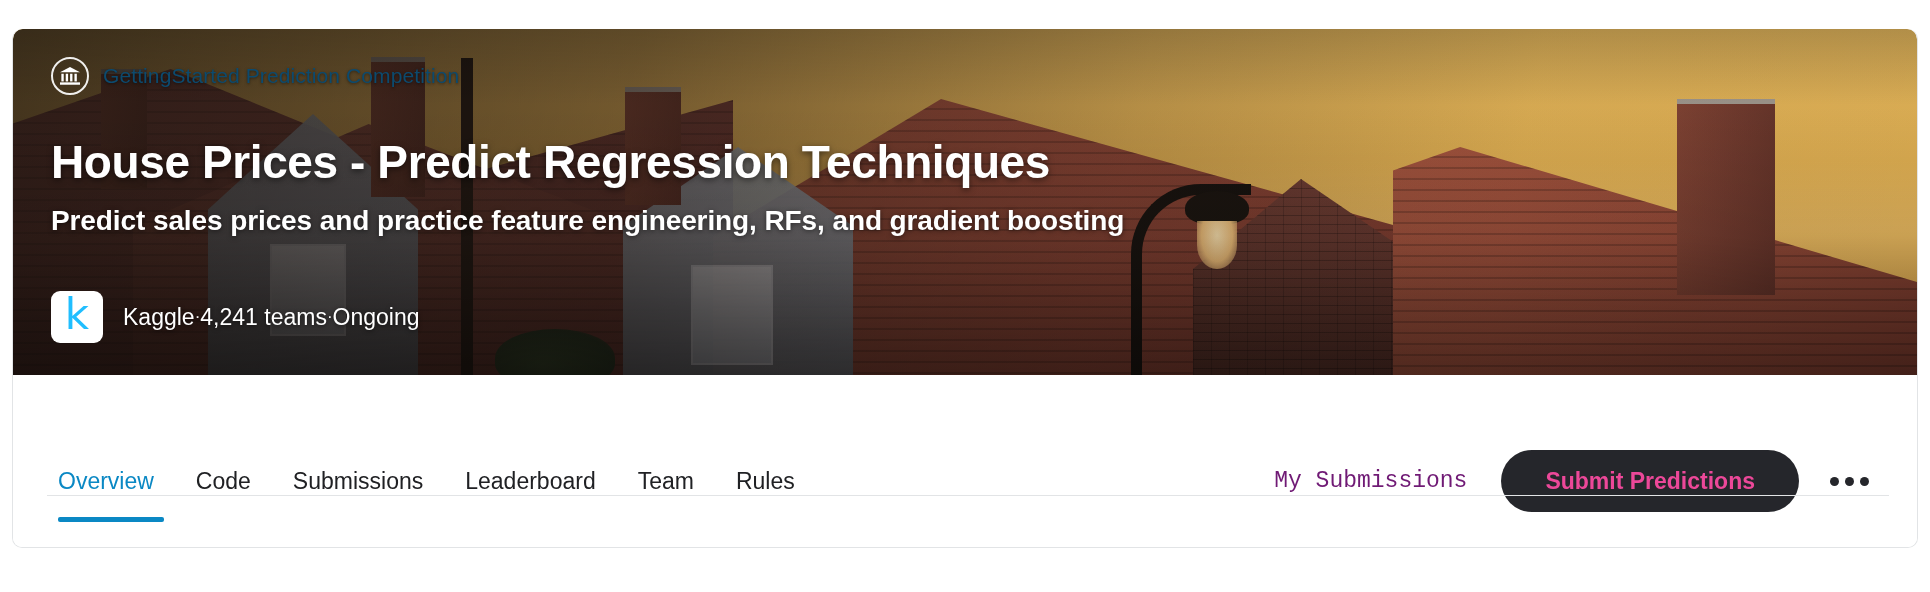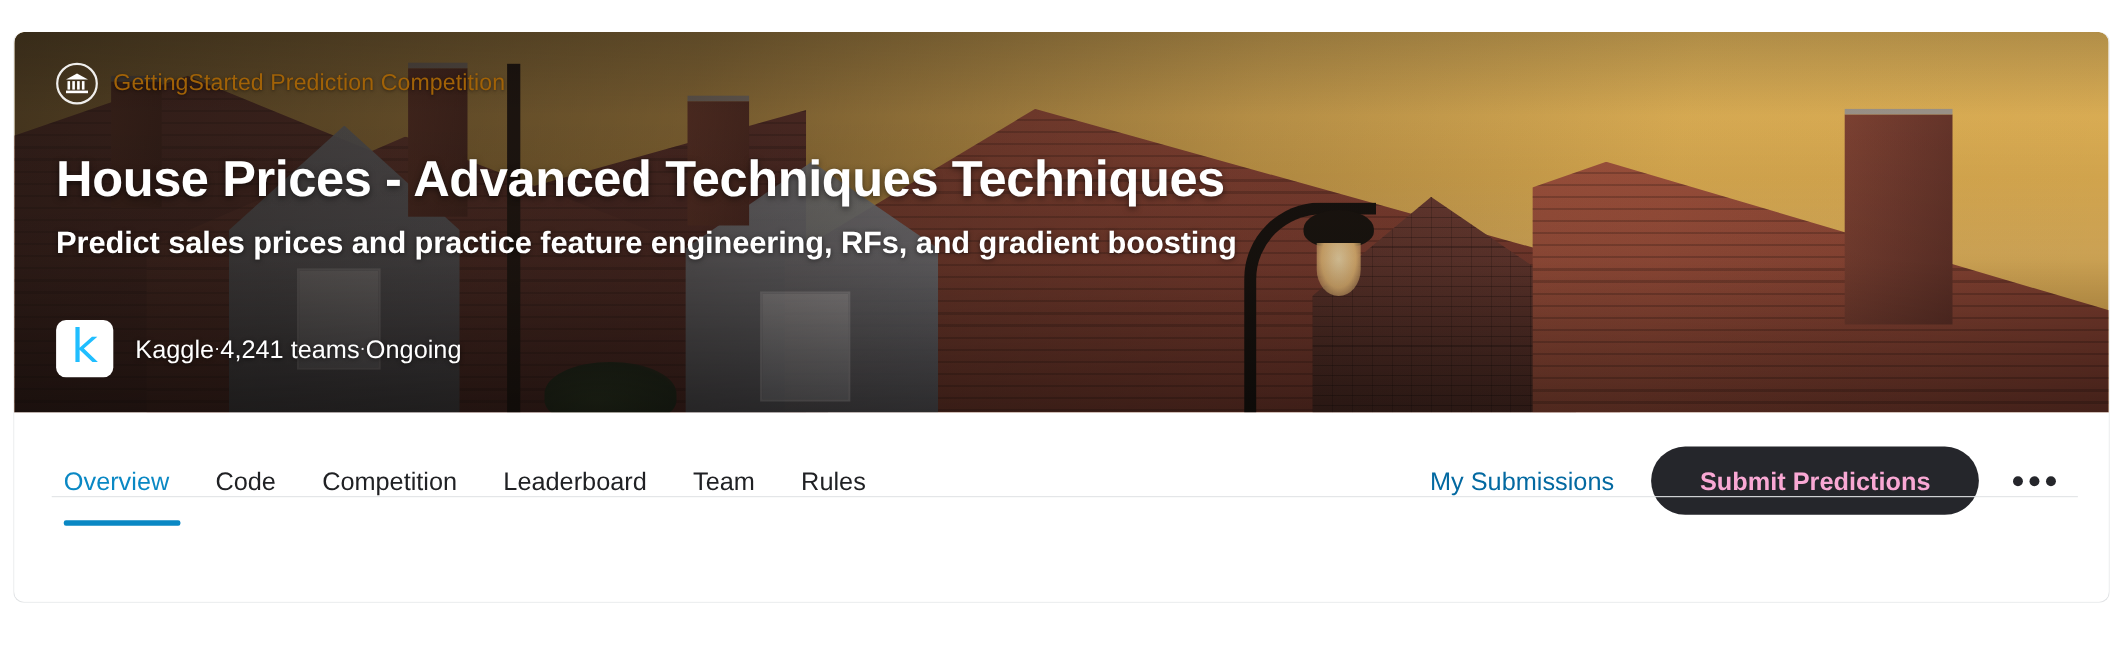--- a/index.html
+++ b/index.html
@@ -205,21 +205,21 @@
     border: 2px solid rgba(255,255,255,.92);
     border-radius: 50%;
     display: flex; align-items: center; justify-content: center;
     flex: 0 0 auto;
   }
   .badge-circle svg { display: block; }
   .badge-text {
     font-size: 21px;
     font-weight: 400;
     letter-spacing: .1px;
-    color: #a16207;
+    color: #0c4a6e;
     text-shadow: 0 1px 3px rgba(0,0,0,.5);
     white-space: nowrap;
   }
 
   .hero-title {
     position: absolute;
     top: 108px;
     left: 0;
     font-size: 46px;
     line-height: 1.12;
@@ -290,20 +290,21 @@
     display: flex;
     align-items: flex-start;
     padding: 0 28px 0 34px;
   }
   .nav-inner {
     position: relative;
     width: 100%;
     height: 100%;
     display: flex;
     align-items: center;
+    margin-top: 44px;
   }
 
   .tabs {
     display: flex;
     align-items: center;
     gap: 0;
     height: 100%;
     position: relative;
     top: -24px;
   }
@@ -339,32 +340,32 @@
     right: 4px;
     top: 50%;
     transform: translateY(-50%);
     margin-top: -24px;
     display: flex;
     align-items: center;
     gap: 0;
   }
   .my-submissions {
     font-size: 23px;
-    color: #0369a1;
+    color: #701a75;
     padding: 0 22px;
     cursor: pointer;
     white-space: nowrap;
     background: none;
     border: none;
-    font-family: Liberation Sans, sans-serif;
+    font-family: Liberation Mono, monospace;
   }
   .submit-btn {
     margin-left: 12px;
     background: #25262b;
-    color: #f9a8d4;
+    color: #ec4899;
     font-size: 23px;
     font-weight: 700;
     border: none;
     border-radius: 999px;
     padding: 0 44px;
     height: 62px;
     display: flex;
     align-items: center;
     cursor: pointer;
     white-space: nowrap;
@@ -452,21 +453,21 @@
               <rect x="2.5" y="8.5" width="2.6" height="8.5" fill="#ffffff"></rect>
               <rect x="7.3" y="8.5" width="2.6" height="8.5" fill="#ffffff"></rect>
               <rect x="12.1" y="8.5" width="2.6" height="8.5" fill="#ffffff"></rect>
               <rect x="16.9" y="8.5" width="2.6" height="8.5" fill="#ffffff"></rect>
               <rect x="1" y="18" width="22" height="2.6" fill="#ffffff"></rect>
             </svg>
           </span>
           <span class="badge-text">GettingStarted Prediction Competition</span>
         </div>
 
-        <h1 class="hero-title">House Prices - Advanced Techniques Techniques</h1>
+        <h1 class="hero-title">House Prices - Predict Regression Techniques</h1>
 
         <p class="hero-subtitle">Predict sales prices and practice feature engineering, RFs, and gradient boosting</p>
 
         <div class="meta-row">
           <span class="kaggle-logo">
             <span class="kaggle-k">k</span>
           </span>
           <span class="meta-text">
             <span>Kaggle</span>
             <span class="meta-dot">·</span>
@@ -477,21 +478,21 @@
         </div>
 
       </div>
     </div>
 
     <div class="navbar">
       <div class="nav-inner">
         <nav class="tabs">
           <button class="tab active">Overview</button>
           <button class="tab">Code</button>
-          <button class="tab">Competition</button>
+          <button class="tab">Submissions</button>
           <button class="tab">Leaderboard</button>
           <button class="tab">Team</button>
           <button class="tab">Rules</button>
         </nav>
 
         <div class="nav-right">
           <button class="my-submissions">My Submissions</button>
           <button class="submit-btn">Submit Predictions</button>
           <button class="more-btn">
             <span class="more-dot"></span>

